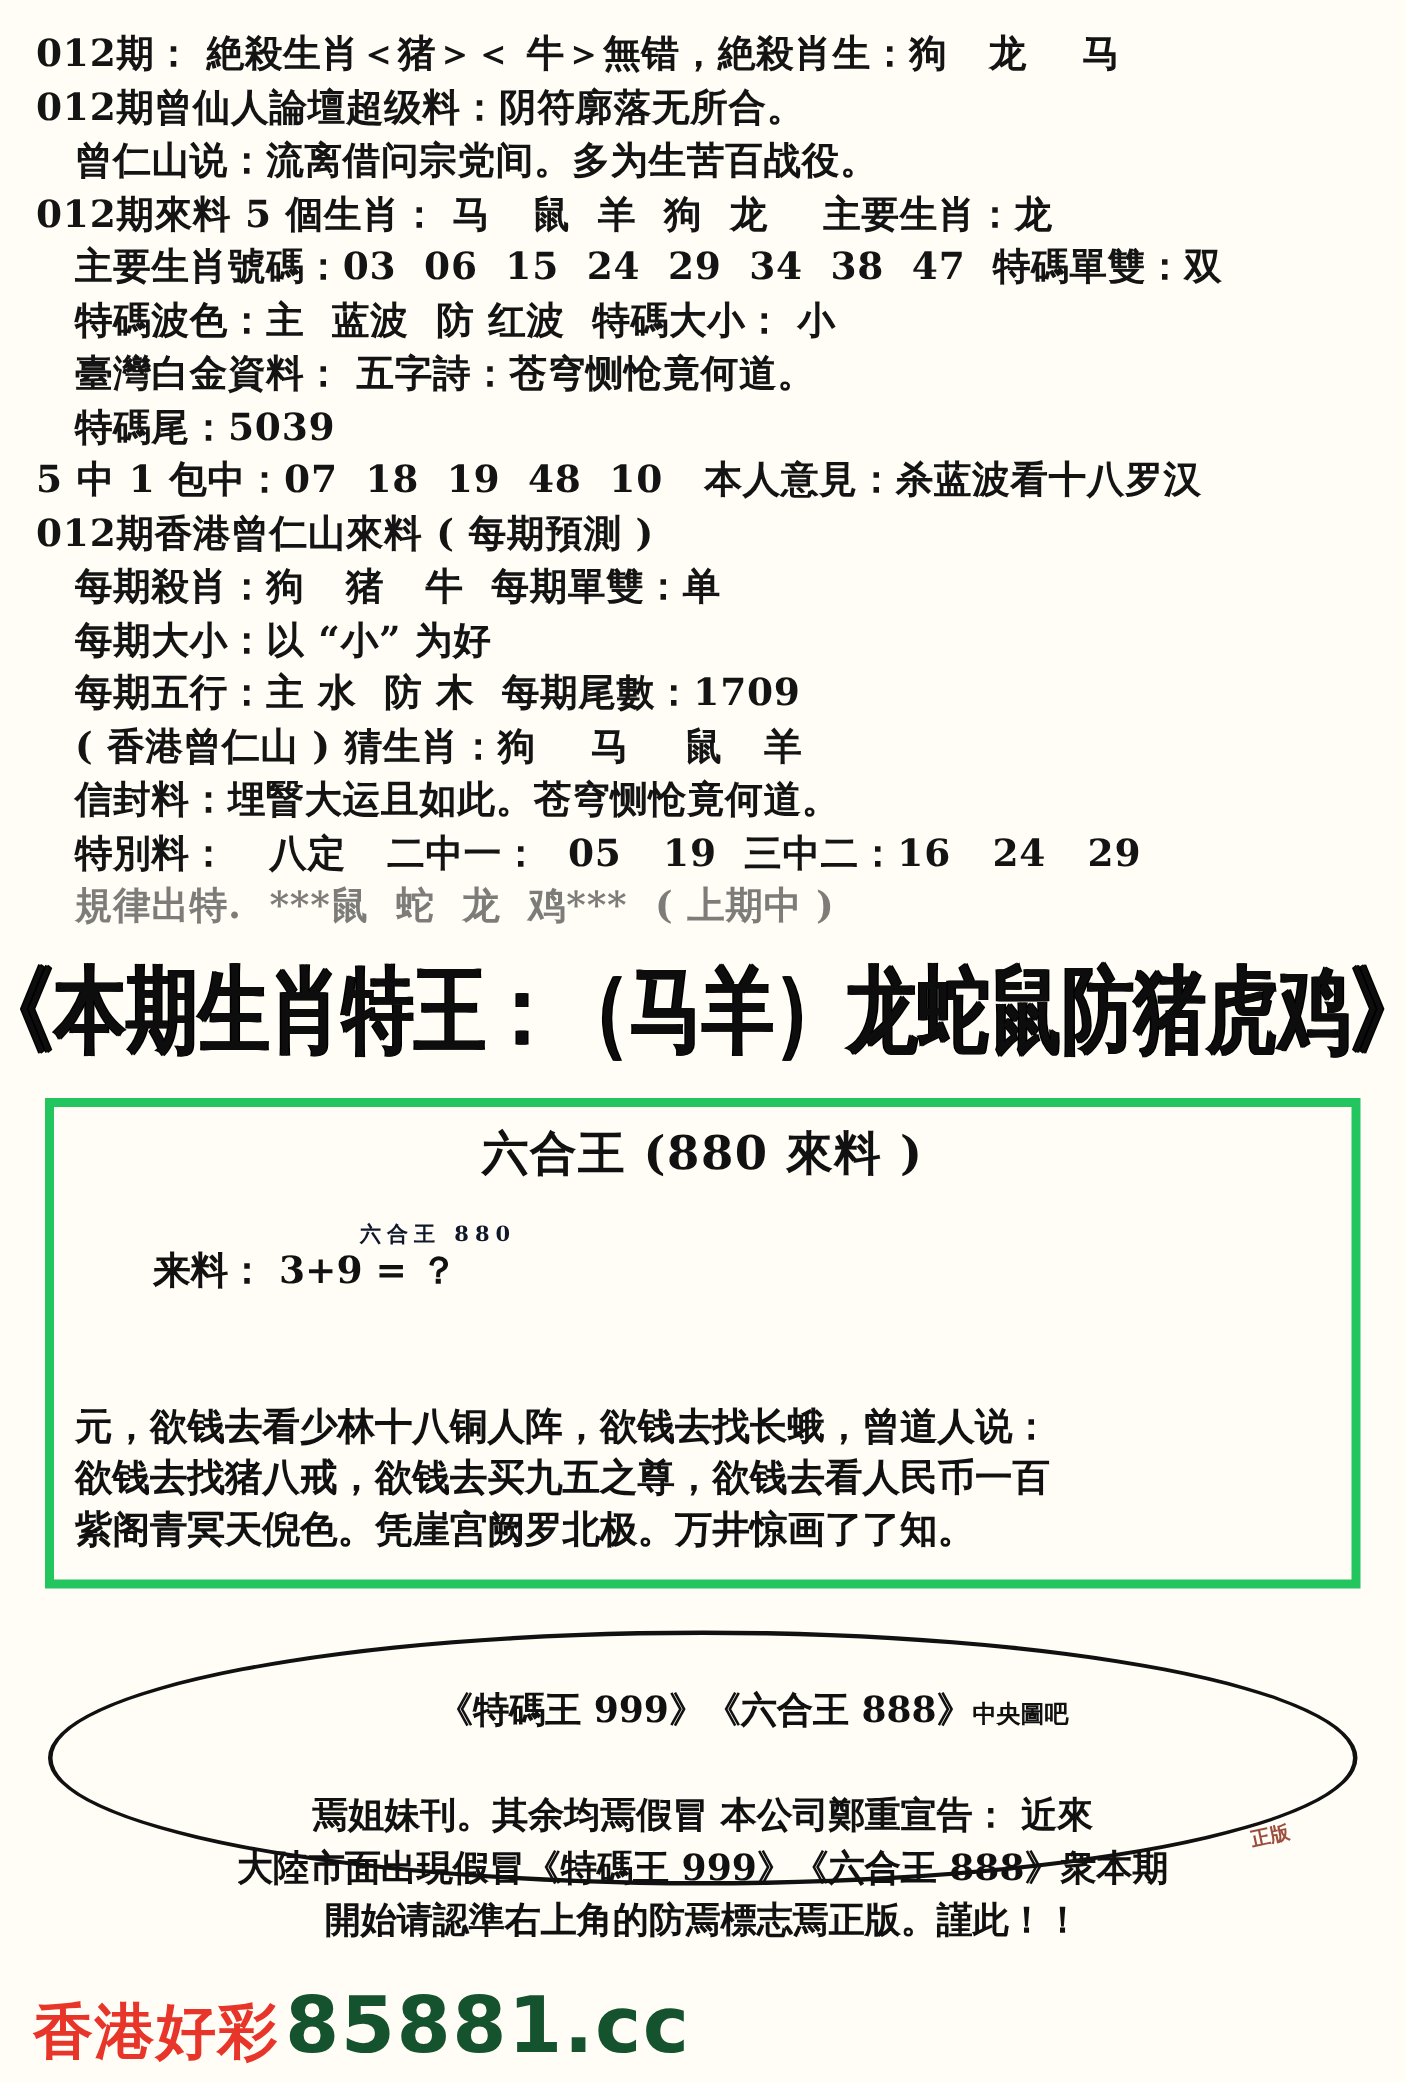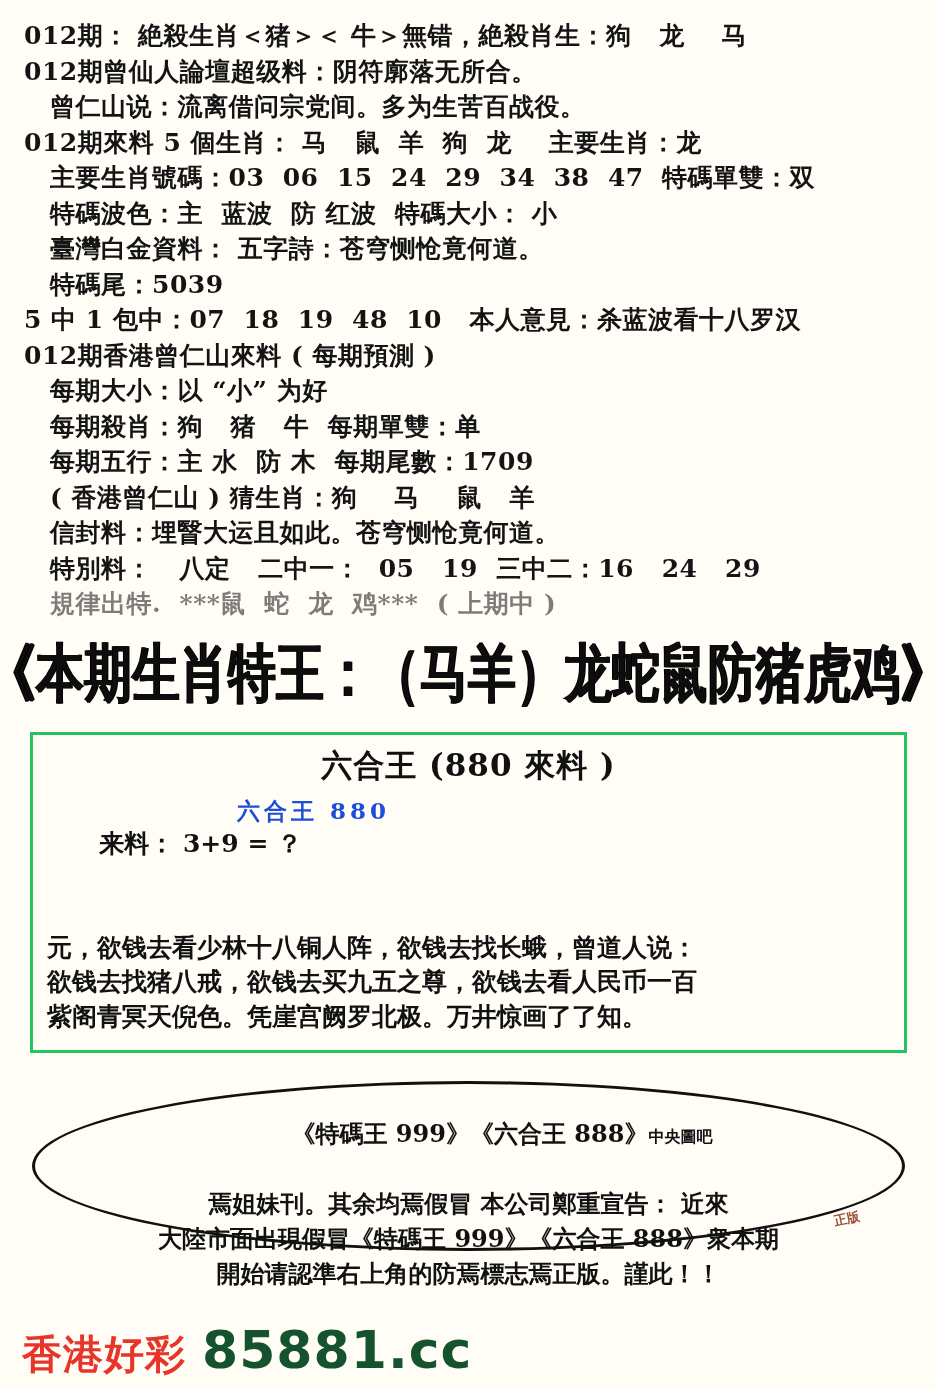--- a/index.html
+++ b/index.html
@@ -55,21 +55,21 @@
     font-size: 47px;
     letter-spacing: 1px;
     color: #0d0d0d;
     transform: scaleY(1.35);
     white-space: nowrap;
     text-shadow: 1px 0 0 #000, -1px 0 0 #000;
   }
 
   
   .box {
-    border: 3px solid #22c55e;
+    border: 6px solid #22c55e;
     margin: 14px 6px 0 6px;
     padding: 10px 14px 16px 14px;
     box-sizing: border-box;
   }
   .box-title {
     text-align: center;
     font-size: 31px;
     font-weight: 700;
     letter-spacing: 1px;
     margin-bottom: 6px;
@@ -79,23 +79,23 @@
     font-weight: 700;
     line-height: 1.38;
     white-space: pre-wrap;
   }
   .box-line.ghost {
     position: relative;
   }
   .ghosttext {
     position: absolute;
     left: 190px;
-    top: 2px;
-    font-size: 23px;
-    color: #1d4ed8;
+    top: 18px;
+    font-size: 14px;
+    color: #0f172a;
     letter-spacing: 4px;
   }
 
   
   .oval-wrap {
     position: relative;
     margin: 28px 8px 0 8px;
     height: 170px;
   }
   .oval {
@@ -142,21 +142,21 @@
     justify-content: center;
   }
 
   
   .footer {
     position: absolute;
     left: 22px;
     bottom: 6px;
     display: flex;
     align-items: baseline;
-    gap: 16px;
+    gap: 4px;
   }
   .footer-cn {
     font-family: "DejaVu Sans", "Liberation Sans", sans-serif;
     font-weight: 700;
     font-size: 40px;
     color: #e8352a;
     letter-spacing: 1px;
   }
   .footer-url {
     font-family: "DejaVu Sans", "Liberation Sans", sans-serif;
@@ -175,22 +175,22 @@
     <div class="line">012期： 絶殺生肖＜猪＞＜ 牛＞無错，絶殺肖生：狗   龙    马</div>
     <div class="line">012期曾仙人論壇超级料：阴符廓落无所合。</div>
     <div class="line indent">曾仁山说：流离借问宗党间。多为生苦百战役。</div>
     <div class="line">012期來料 5 個生肖： 马   鼠  羊  狗  龙    主要生肖：龙</div>
     <div class="line indent">主要生肖號碼：03  06  15  24  29  34  38  47  特碼單雙：双</div>
     <div class="line indent">特碼波色：主  蓝波  防 红波  特碼大小： 小</div>
     <div class="line indent">臺灣白金資料： 五字詩：苍穹恻怆竟何道。</div>
     <div class="line indent">特碼尾：5039</div>
     <div class="line">5 中 1 包中：07  18  19  48  10   本人意見：杀蓝波看十八罗汉</div>
     <div class="line">012期香港曾仁山來料 ( 每期預測 )</div>
+    <div class="line indent">每期殺肖：狗   猪   牛  每期單雙：单</div>
     <div class="line indent">每期大小：以 “小” 为好</div>
-    <div class="line indent">每期殺肖：狗   猪   牛  每期單雙：单</div>
     <div class="line indent">每期五行：主 水  防 木  每期尾數：1709</div>
     <div class="line indent">( 香港曾仁山 ) 猜生肖：狗    马    鼠   羊</div>
     <div class="line indent">信封料：埋瞖大运且如此。苍穹恻怆竟何道。</div>
     <div class="line indent">特別料：   八定   二中一：  05   19  三中二：16   24   29</div>
     <div class="line indent fade">規律出特.  ***鼠  蛇  龙  鸡***  ( 上期中 )</div>
   </div>
 
   <div class="headline-wrap">
     <div class="headline">《本期生肖特王：（马羊）龙蛇鼠防猪虎鸡》</div>
   </div>

